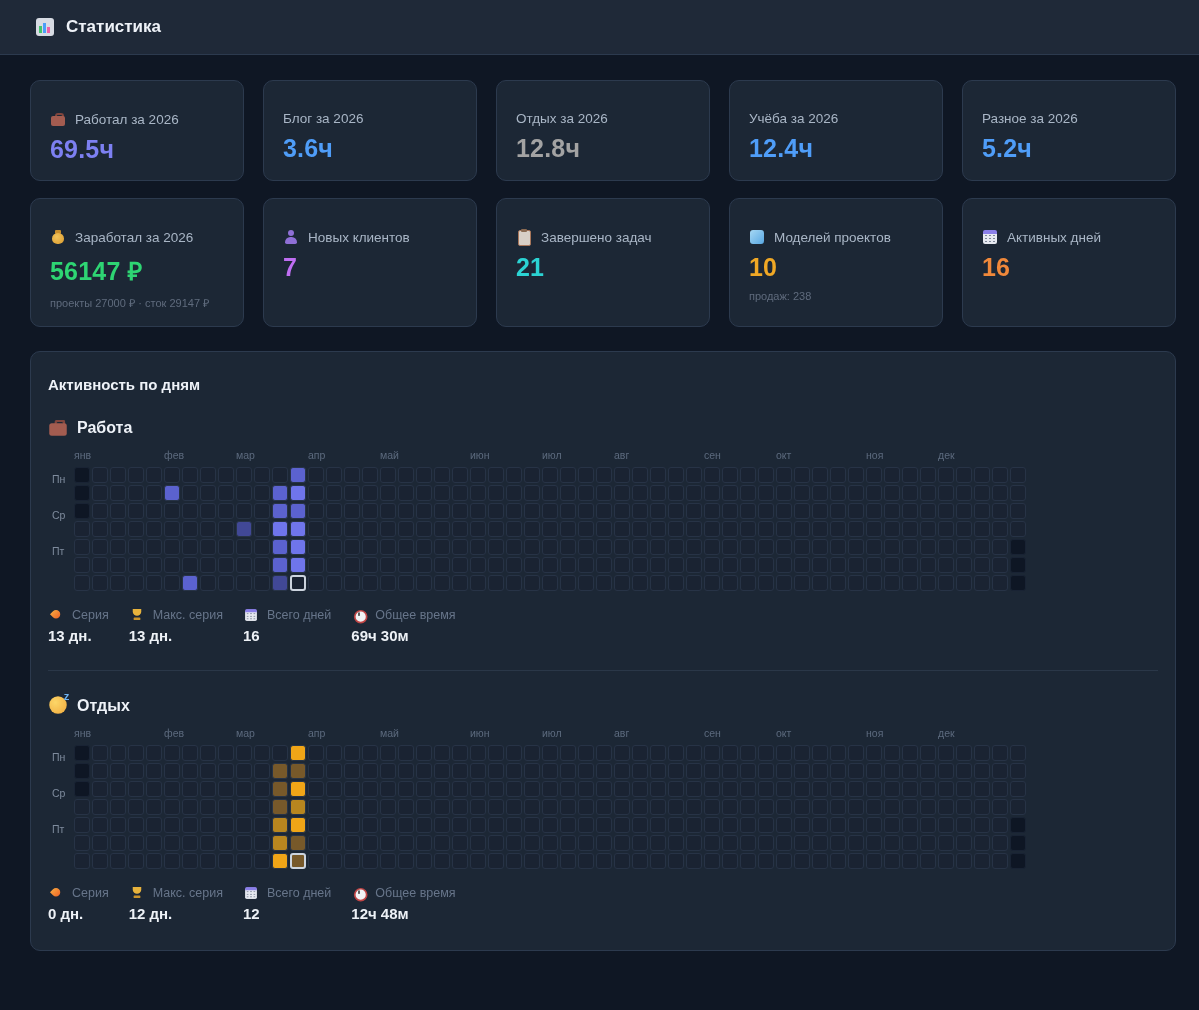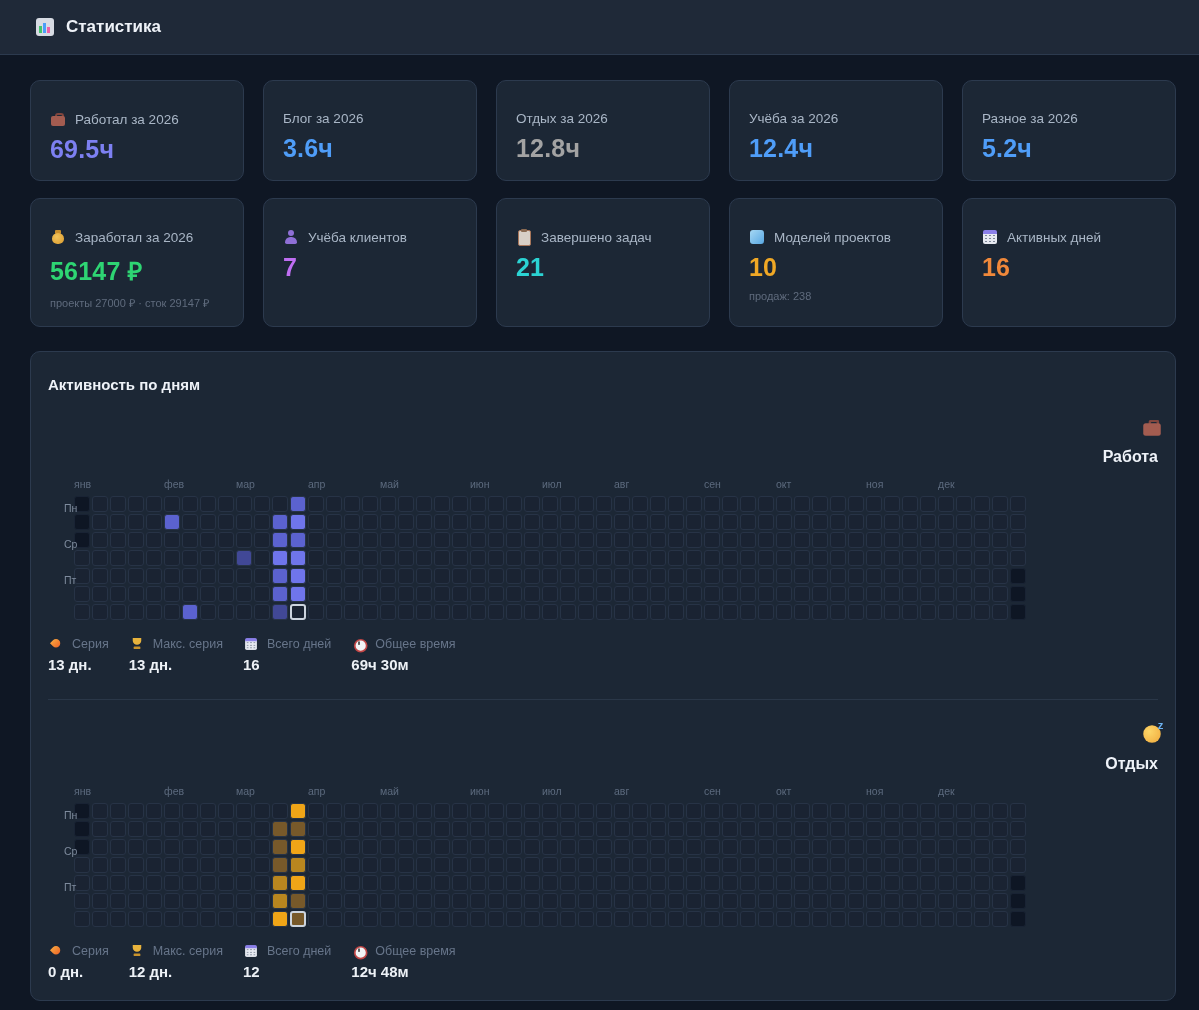--- a/index.html
+++ b/index.html
@@ -29,28 +29,28 @@
   .card-label { display:flex; align-items:center; gap:9px; color:#a9b6c6; font-size:13.5px; }
   .card-value { margin-top:8px; font-size:25px; font-weight:700; letter-spacing:.2px; }
   .card-sub { margin-top:8px; font-size:11px; color:#5f6b7d; }
 
   
   .activity {
     margin:24px 23px 0 30px; background:#1c2735; border:1px solid #2c3a4e;
     border-radius:10px; padding:24px 17px 20px; min-height:600px;
   }
   .activity-title { margin:0; font-size:15px; font-weight:700; color:#eef2f8; }
-  .hm-header { display:flex; align-items:flex-end; gap:13px; margin-top:26px;flex-direction:column; }
+  .hm-header { display:flex; align-items:flex-start; gap:13px; margin-top:26px; }
   .hm-name { font-size:16px; font-weight:700; color:#eef2f8; }
   .hm-header .ci { transform:scale(1.25); transform-origin:left center; }
 
   .hm-wrap { position:relative; margin-top:12px; padding-left:26px; }
   .hm-months { position:relative; height:14px; }
   .hm-month { position:absolute; top:0; font-size:10.5px; color:#5c6a7e; }
-  .hm-day { position:absolute; left:16px; font-size:10.5px; color:#7e8b9d; }
+  .hm-day { position:absolute; left:4px; font-size:10.5px; color:#7e8b9d; }
   .hm-grid {
     margin-top:4px; display:grid;
     grid-template-columns:repeat(53,16px); grid-auto-rows:16px; gap:2px;
   }
   .hm-cell { background:#1a2332; border:1px solid #273346; border-radius:3px; }
   .hm-cell.oor { background:#0e1624; border-color:#192334; }
   .hm-cell.today { border:2px solid #ccd4de; }
 
   .hm-stats { display:flex; gap:20px; margin-top:16px; }
   .stat-lbl { display:flex; align-items:center; gap:8px; color:#67758a; font-size:12.5px; }
@@ -129,21 +129,21 @@
         <div class="card-label">
           <span class="ci money-icon"></span>
           <span>Заработал за 2026</span>
         </div>
         <div class="card-value" style="color: rgb(46, 213, 115);">56147 ₽</div>
         <div class="card-sub">проекты 27000 ₽ · сток 29147 ₽</div>
       </div>
       <div class="card">
         <div class="card-label">
           <span class="ci user-icon"></span>
-          <span>Учёба клиентов</span>
+          <span>Новых клиентов</span>
         </div>
         <div class="card-value" style="color: rgb(191, 110, 242);">7</div>
       </div>
       <div class="card">
         <div class="card-label">
           <span class="ci clipboard-icon"></span>
           <span>Завершено задач</span>
         </div>
         <div class="card-value" style="color: rgb(43, 211, 211);">21</div>
       </div>

